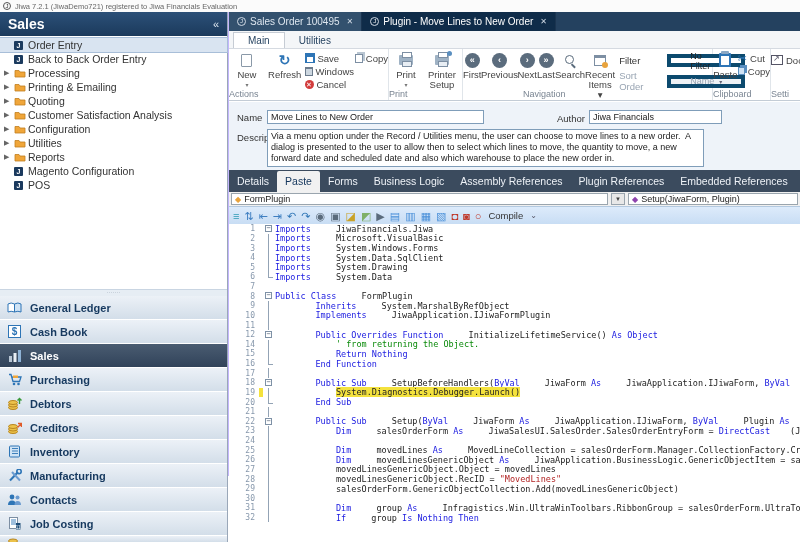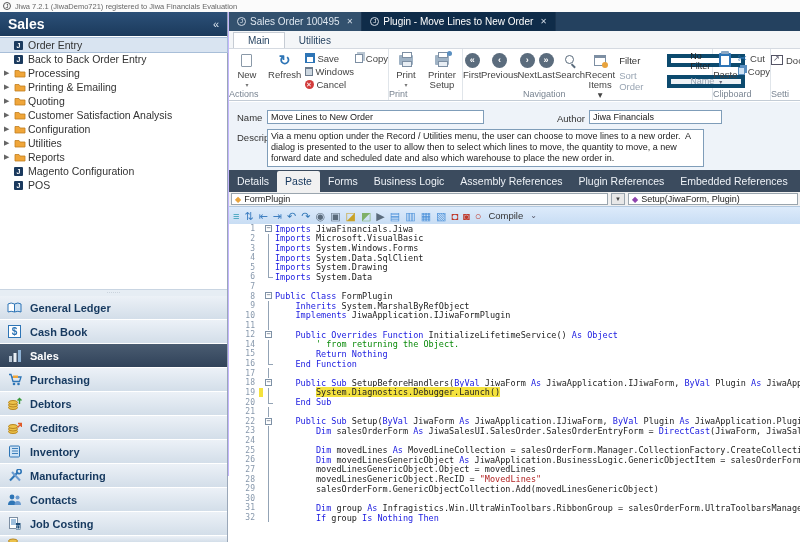--- a/index.html
+++ b/index.html
@@ -120,21 +120,21 @@
   .lnum { width:30px; flex:none; text-align:right; padding-right:4px; font-size:8px; color:#8798ac; }
   .lmark { width:4px; flex:none; height:100%; }
   .lmark.on { background:#f4e23d; }
   .lguide { width:12px; flex:none; height:100%; position:relative; }
   .lguide .gbox { position:absolute; left:2px; top:1px; width:7px; height:7px; border:1px solid #7e91a6; background:#fff; font-size:7px; line-height:5px; text-align:center; color:#44536a; }
   .lguide.line::before { content:""; position:absolute; left:5px; top:0; bottom:0; width:1px; background:#93a3b5; }
   .lguide.end::before { content:""; position:absolute; left:5px; top:0; height:55%; width:1px; background:#93a3b5; }
   .lguide.end::after { content:""; position:absolute; left:5px; top:55%; width:5px; height:1px; background:#93a3b5; }
   .ctext { font-size:8.5px; flex:1; overflow:hidden; }
   .tk-k { color:#1a1ae0; }
-  .tk-p { color:#222; }
+  .tk-p { color:#222;margin-left:20px; }
   .tk-c { color:#0a8a0a; }
   .tk-s { color:#b02020; }
   .tk-h { color:#222; background:#f4e23d; }
 </style>
 </head>
 <body>
 
 <div class="app">
 
   <div class="titlebar">

